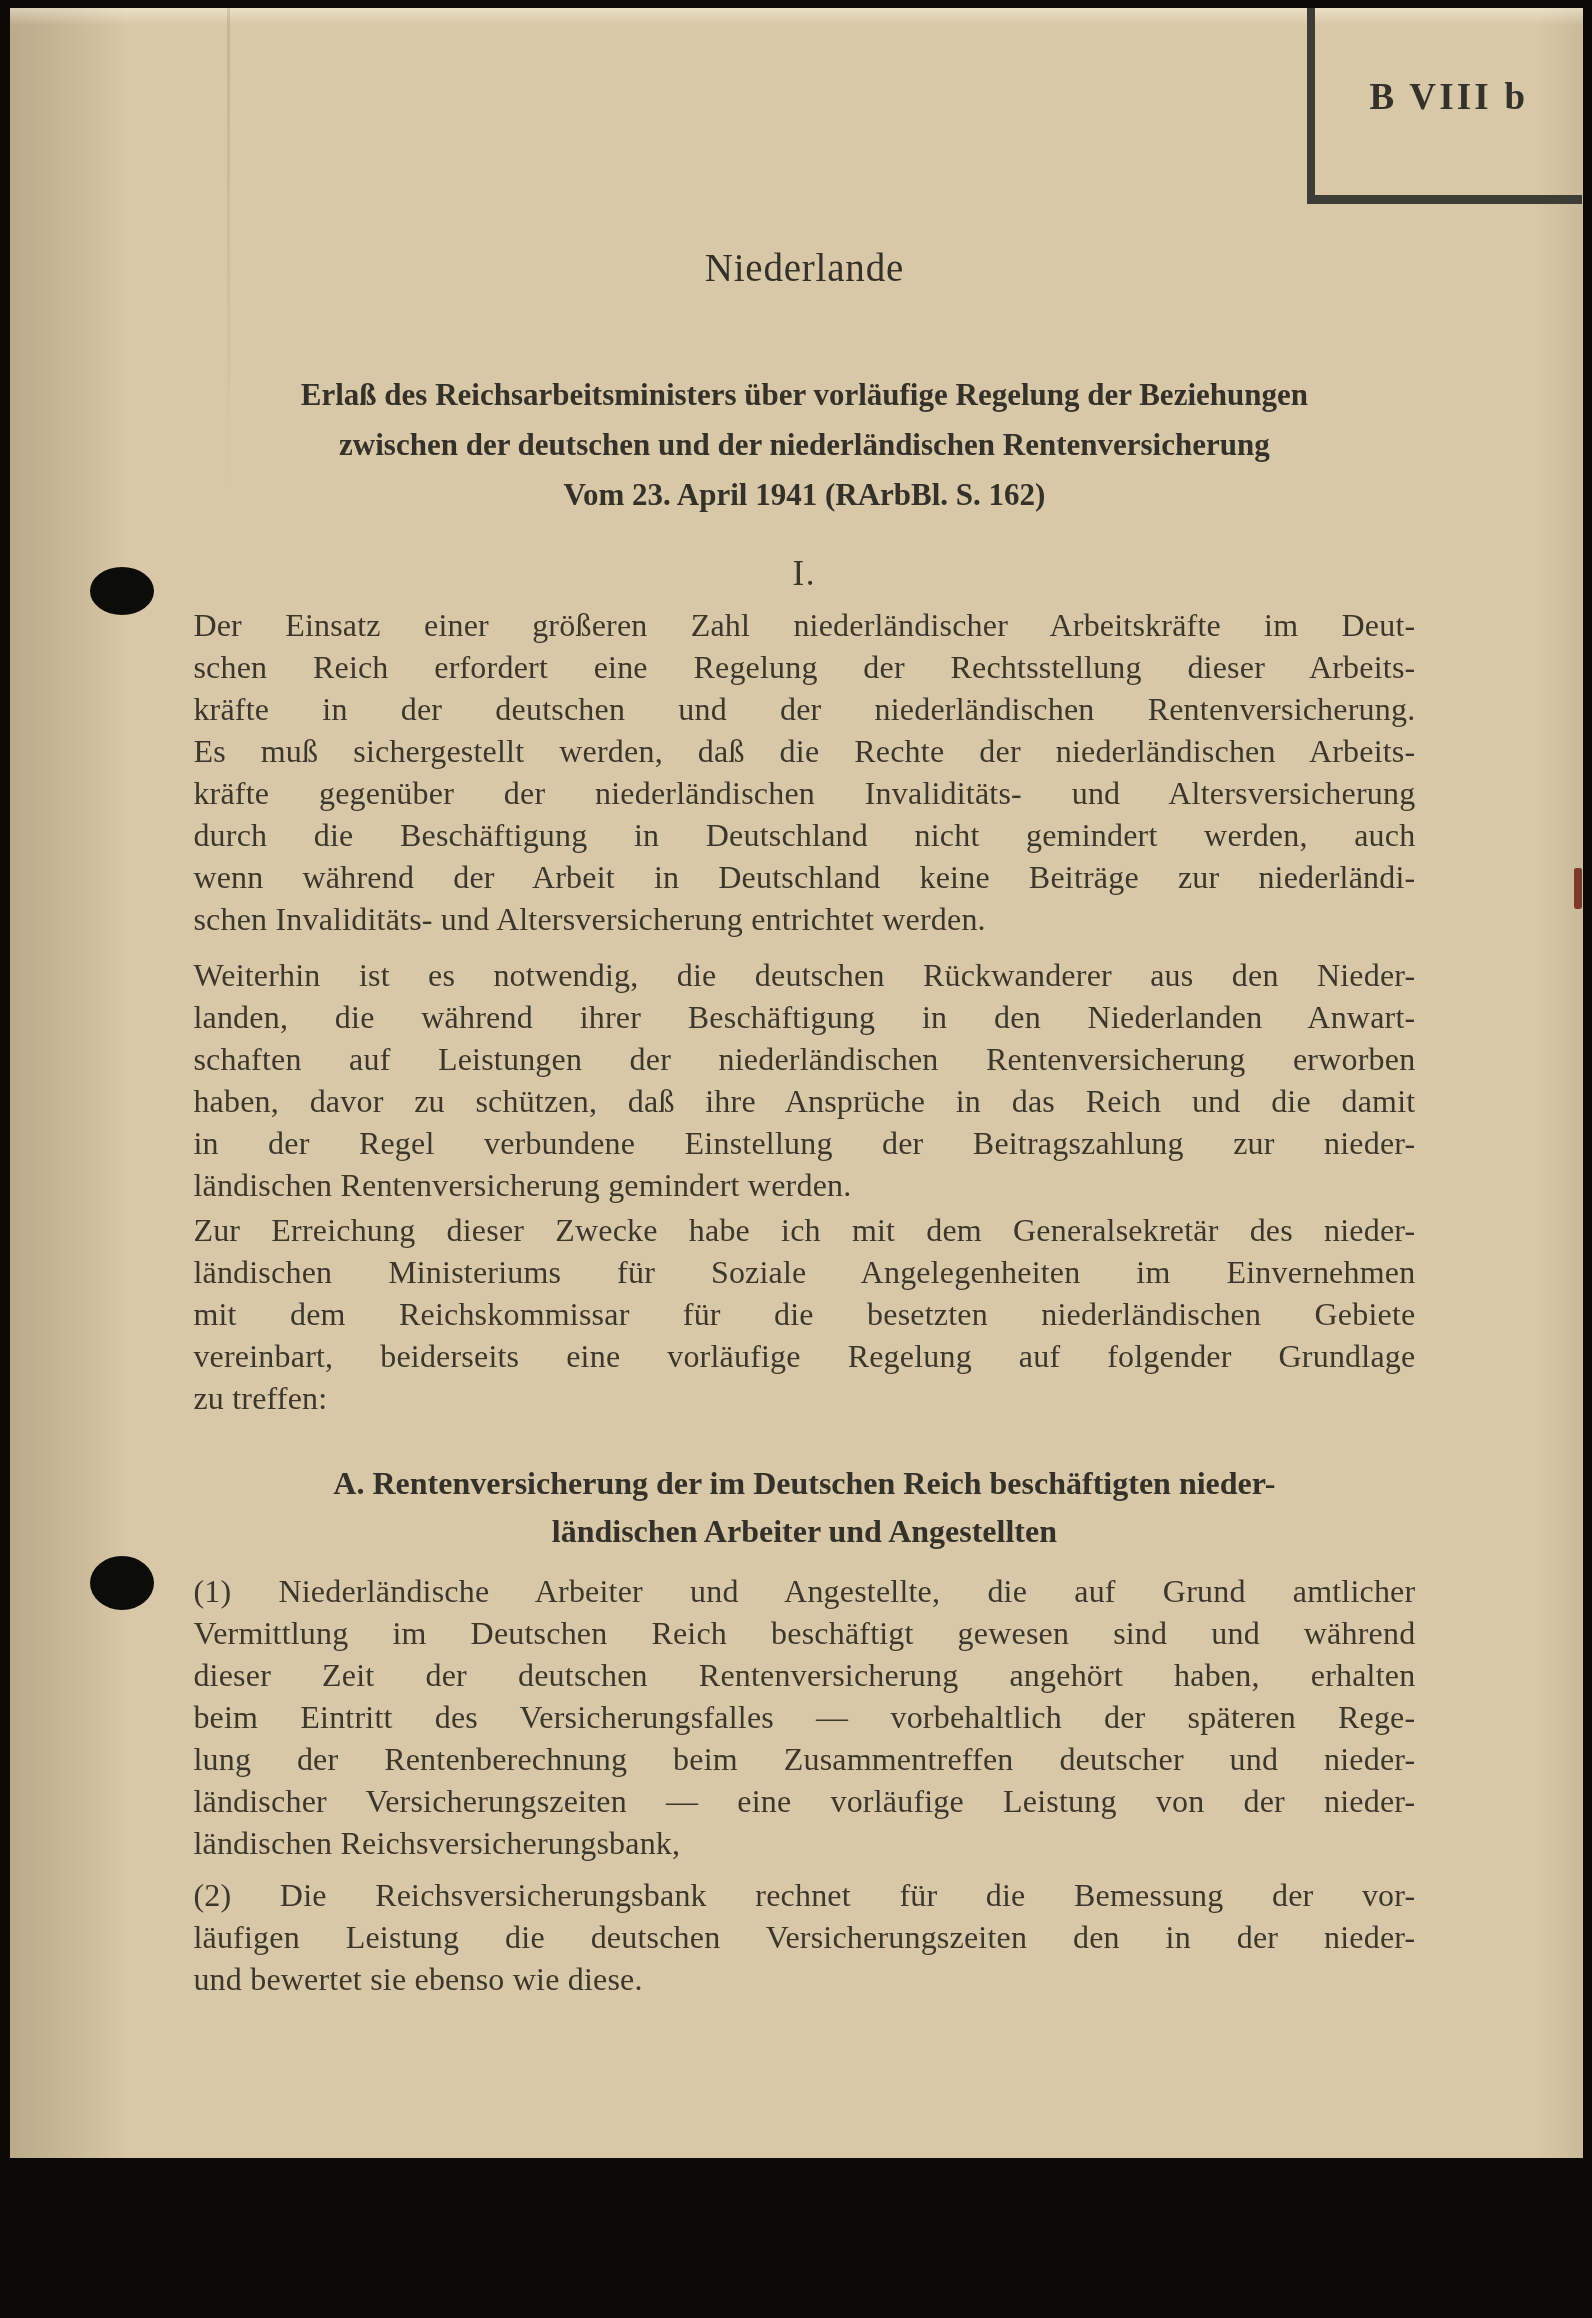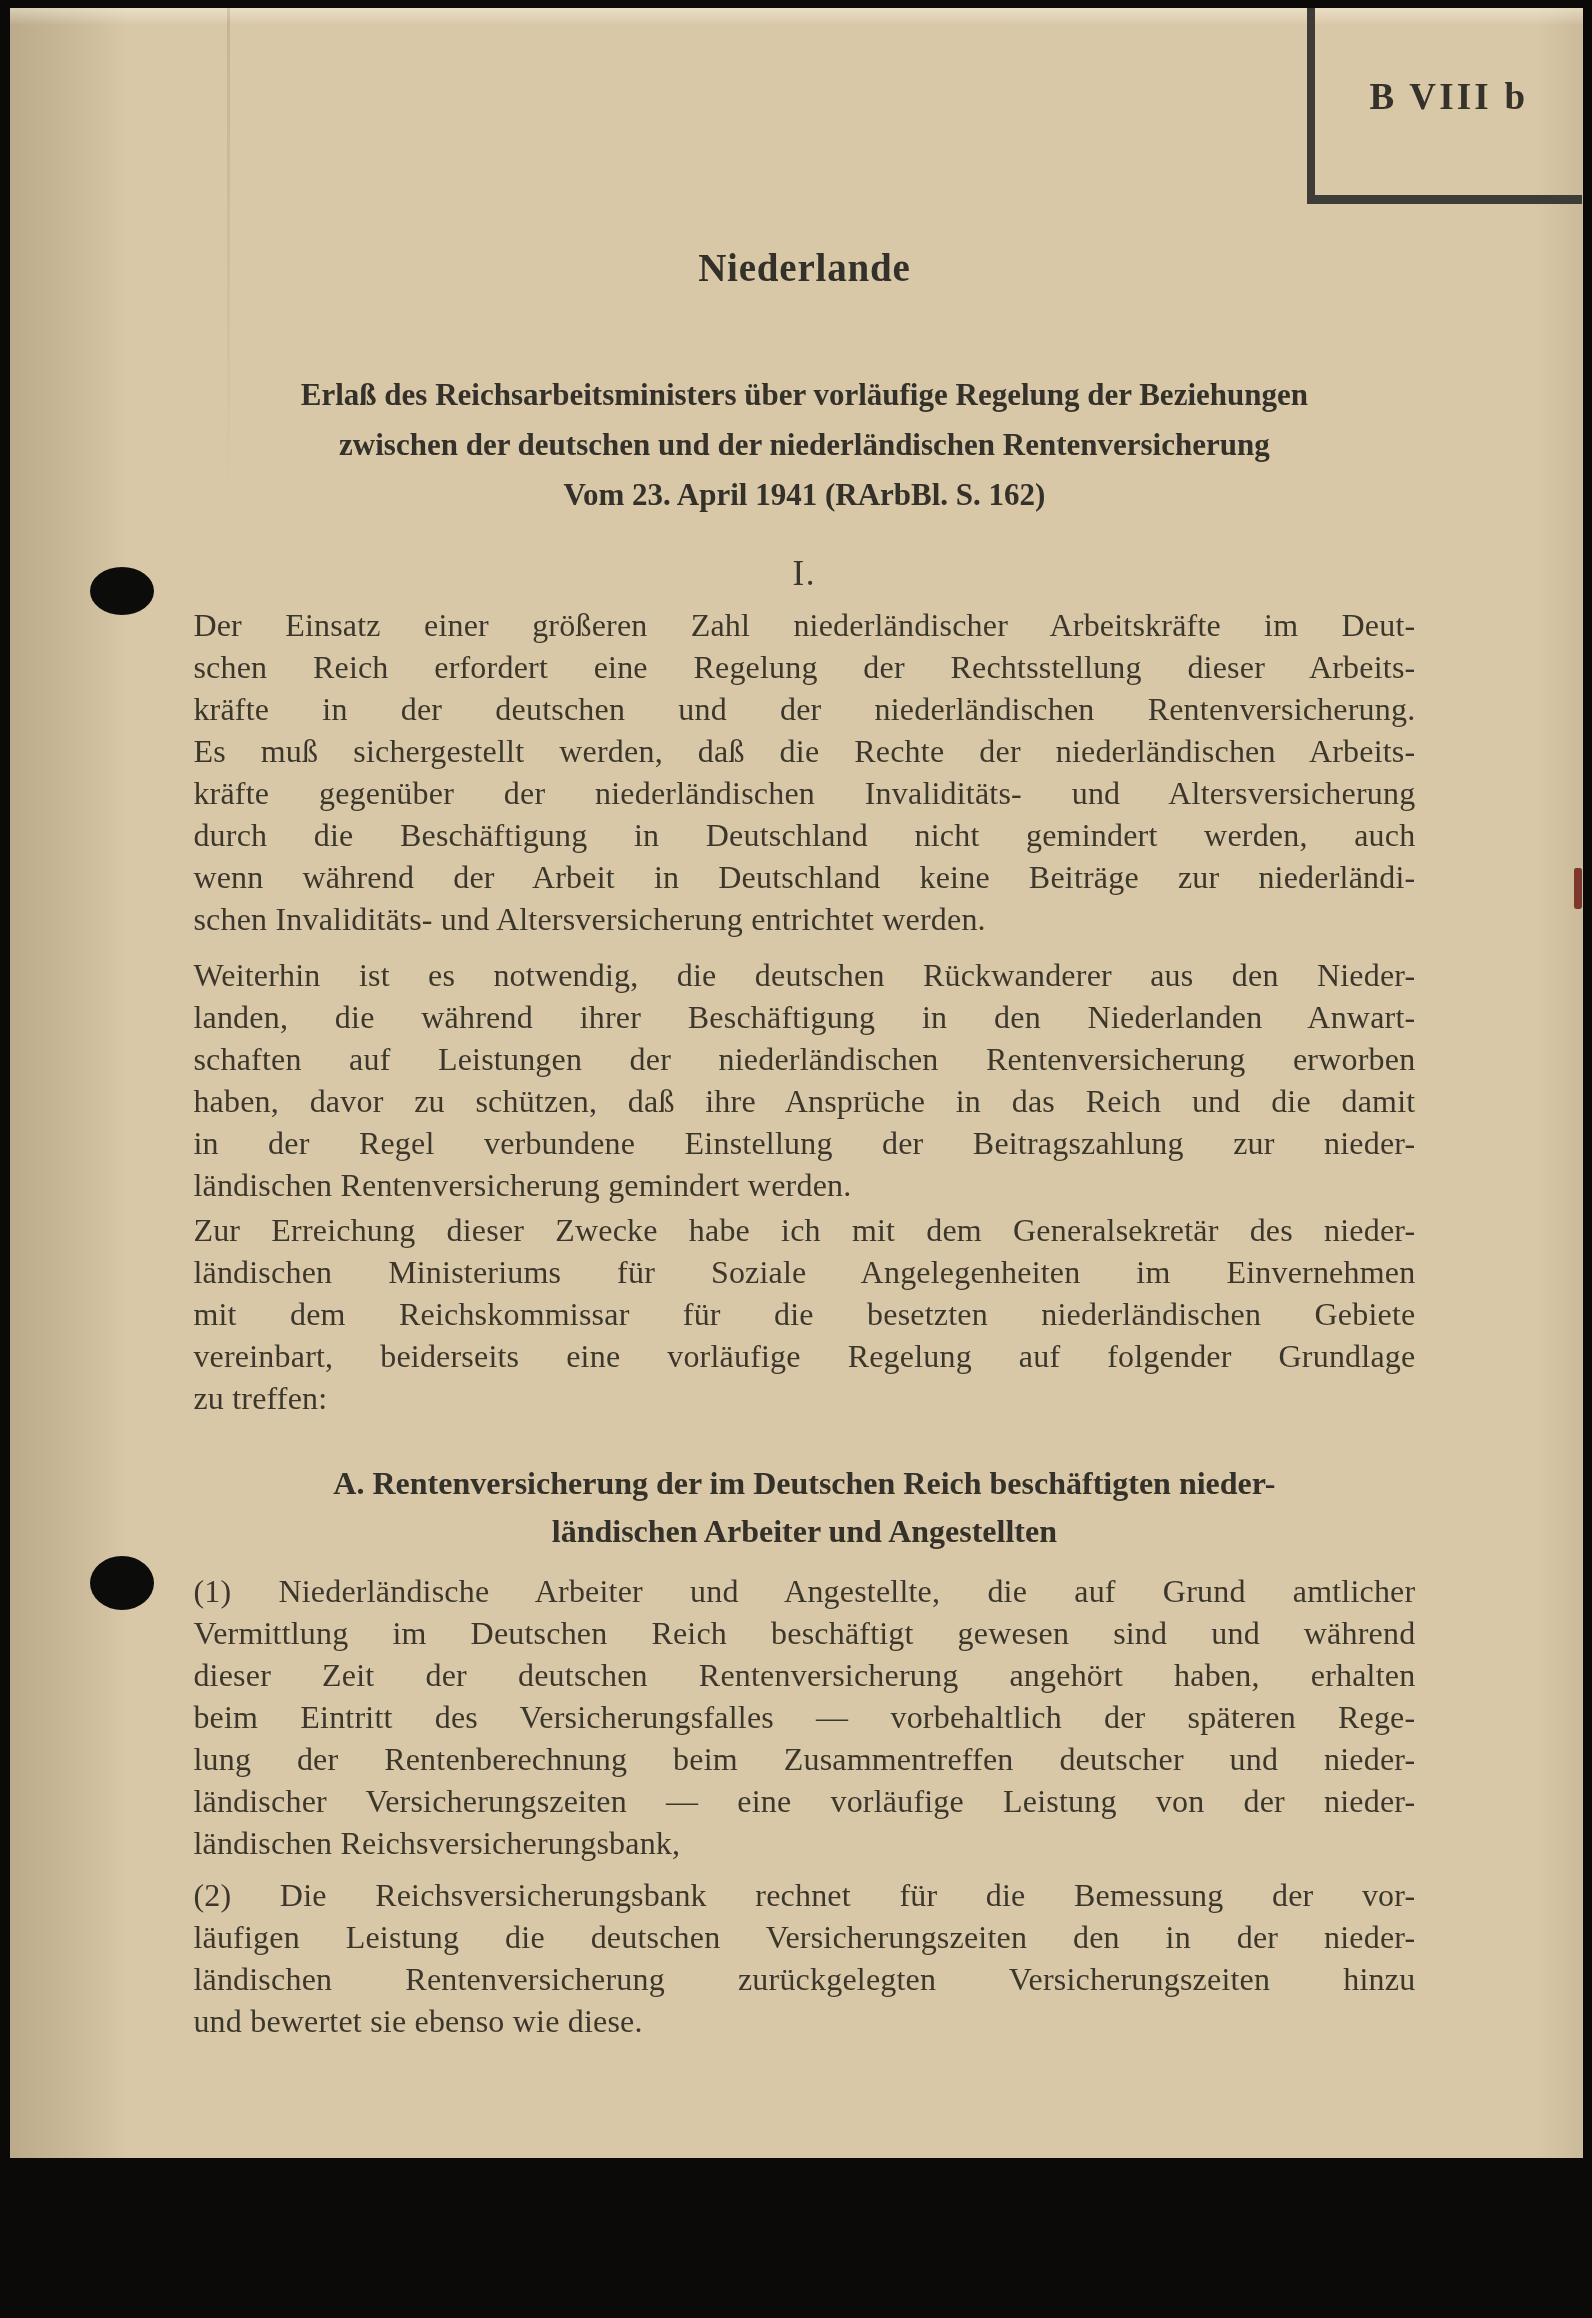--- a/index.html
+++ b/index.html
@@ -30,21 +30,21 @@
     border-bottom:9.6px solid #3e3c37;
     display:flex; align-items:center; justify-content:center;
   }
   .class-box .label {
     font-weight:700; font-size:37px; letter-spacing:3.2px; color:#35322b;
     padding-bottom:11px;
   }
   .block { position:absolute; left:183px; width:1222px; color:#3c372c; }
   .center { text-align:center; }
   .page-number { top:151px; font-size:32px; letter-spacing:2.4px; }
-  .doc-title  { top:237px; font-size:39px; font-weight:700; color:#34302a; letter-spacing:0.8px; }
+  .doc-title  { top:237px; font-size:39px; font-weight:400; color:#34302a; letter-spacing:0.8px; }
   .decree-heading { top:362px; font-size:31px; font-weight:700; line-height:50px; color:#34302a; }
   .section-marker { top:546px; font-size:35px; letter-spacing:1.6px; }
   .para { font-size:32px; line-height:42px; letter-spacing:0.2px; }
   .para .ln { display:block; text-align:justify; text-align-last:justify; }
   .para .ln.last { text-align:left; text-align-last:left; }
   .p1 { top:596px; }
   .p2 { top:946px; }
   .p3 { top:1201px; }
   .sec-a-heading { top:1451px; font-size:32px; font-weight:700; line-height:48px; color:#34302a;font-family:Liberation Serif, serif; }
   .p4 { top:1562px; }
@@ -129,21 +129,20 @@
     <span class="ln">dieser Zeit der deutschen Rentenversicherung angehört haben, erhalten</span>
     <span class="ln">beim Eintritt des Versicherungsfalles — vorbehaltlich der späteren Rege-</span>
     <span class="ln">lung der Rentenberechnung beim Zusammentreffen deutscher und nieder-</span>
     <span class="ln">ländischer Versicherungszeiten — eine vorläufige Leistung von der nieder-</span>
     <span class="ln last">ländischen Reichsversicherungsbank,</span>
   </div>
 
   <div class="block para p5">
     <span class="ln">(2) Die Reichsversicherungsbank rechnet für die Bemessung der vor-</span>
     <span class="ln">läufigen Leistung die deutschen Versicherungszeiten den in der nieder-</span>
-    <span class="ln">ländischen Rentenversicherung zurückgelegten Versicherungszeiten hinzu</span>
     <span class="ln last">und bewertet sie ebenso wie diese.</span>
   </div>
 
   <div class="hole hole-1"></div>
   <div class="hole hole-2"></div>
   <div class="red-mark"></div>
 
 </div>
 
 

